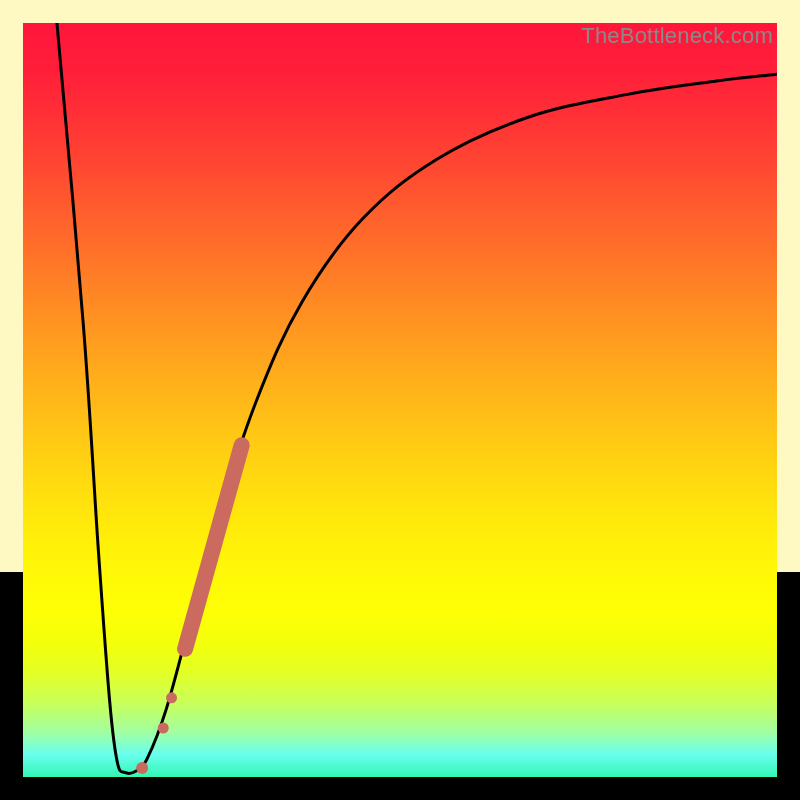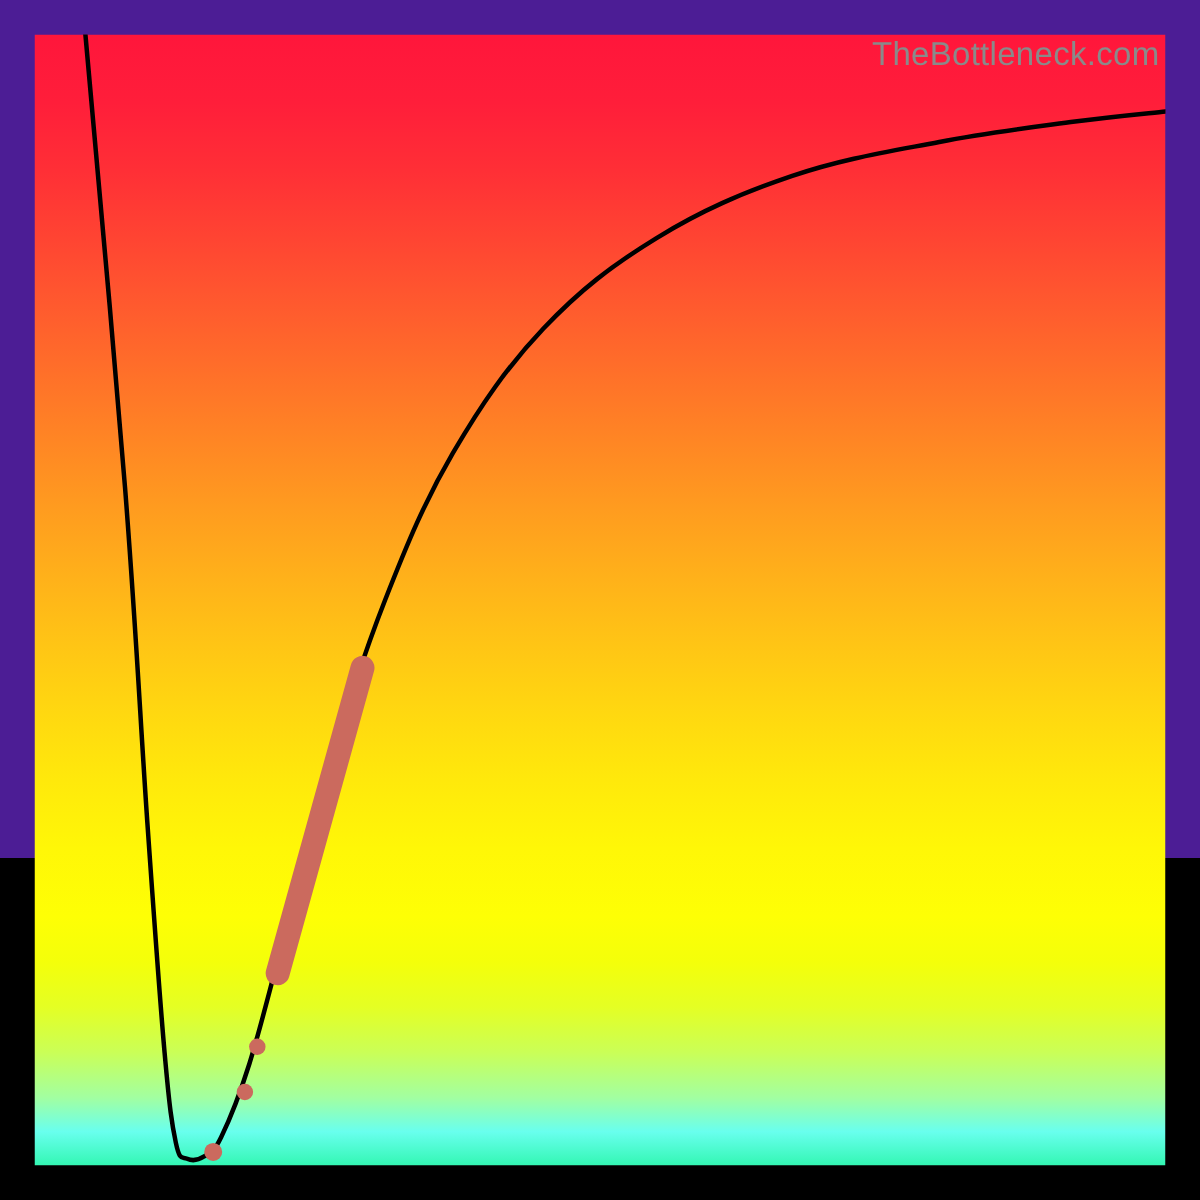--- a/index.html
+++ b/index.html
@@ -10,21 +10,21 @@
     overflow: hidden;
     background: #000;
     font-family: Arial, Helvetica, sans-serif;
   }
   .frame {
     position: absolute;
     top: 0;
     left: 0;
     width: 800px;
     height: 572px;
-    background: #4c1d95;
+    background: #fef9c3;
   }
   .plot {
     position: absolute;
     top: 23px;
     left: 23px;
     width: 754px;
     height: 754px;
     overflow: hidden;
   }
   .gradient {

